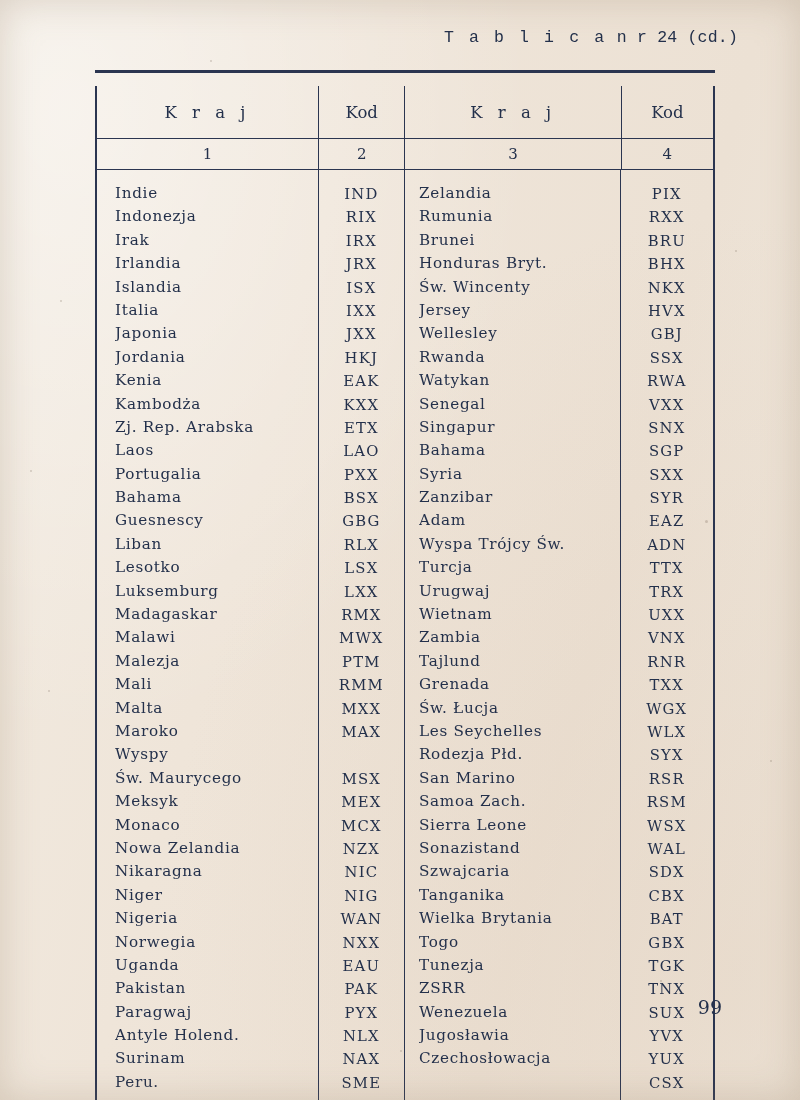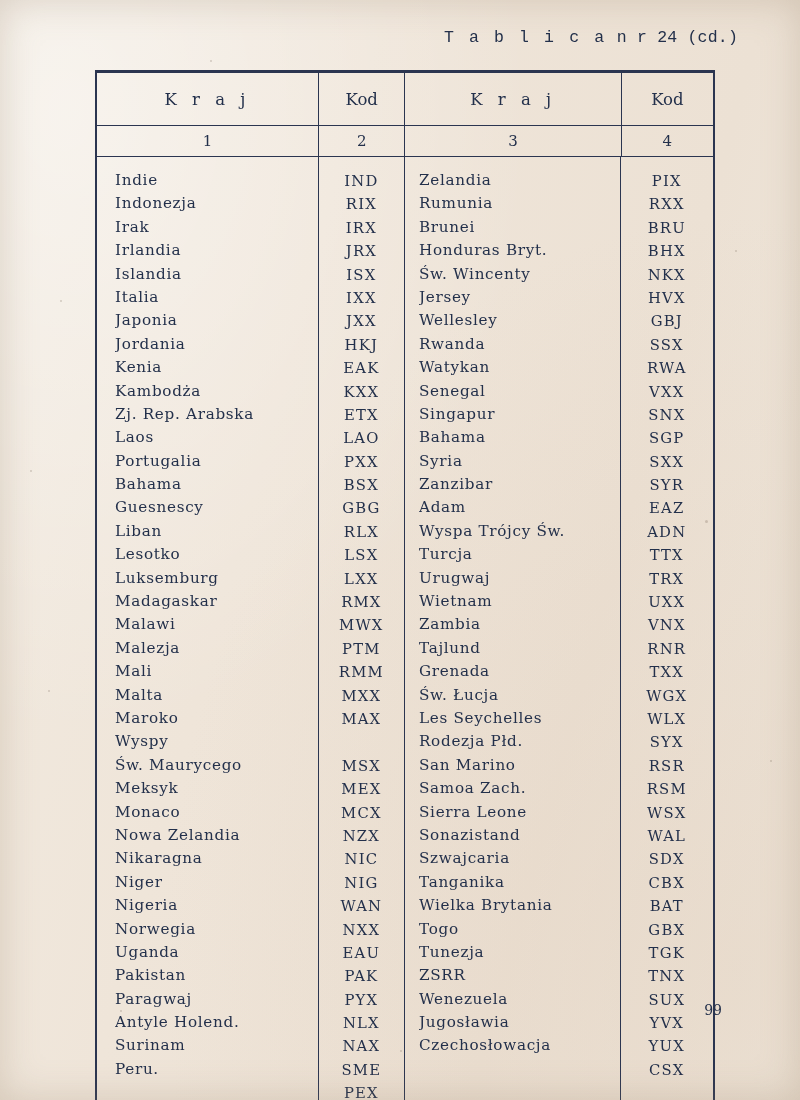--- a/index.html
+++ b/index.html
@@ -53,20 +53,21 @@
     position: absolute;
     left: 95px;
     top: 70px;
     width: 620px;
   }
 
   table.codes {
     border-collapse: collapse;
     width: 100%;
     table-layout: fixed;
+    margin-top: 13px;
   }
   table.codes td, table.codes th {
     padding: 0;
     vertical-align: middle;
   }
 
   
   .rule-top {
     border-top: 3.5px solid #2b3550;
     height: 0;
@@ -127,21 +128,21 @@
   .cell.code {
     letter-spacing: 1.2px;
     font-size: 14.8px;
   }
   .pad-top { height: 12px; }
 
   .page-number {
     position: absolute;
     right: 78px;
     bottom: 82px;
-    font-size: 14px;
+    font-size: 19px;
   }
 
   
   .speck {
     position: absolute;
     background: rgba(120,100,85,0.28);
     border-radius: 50%;
     pointer-events: none;
   }
 </style>

